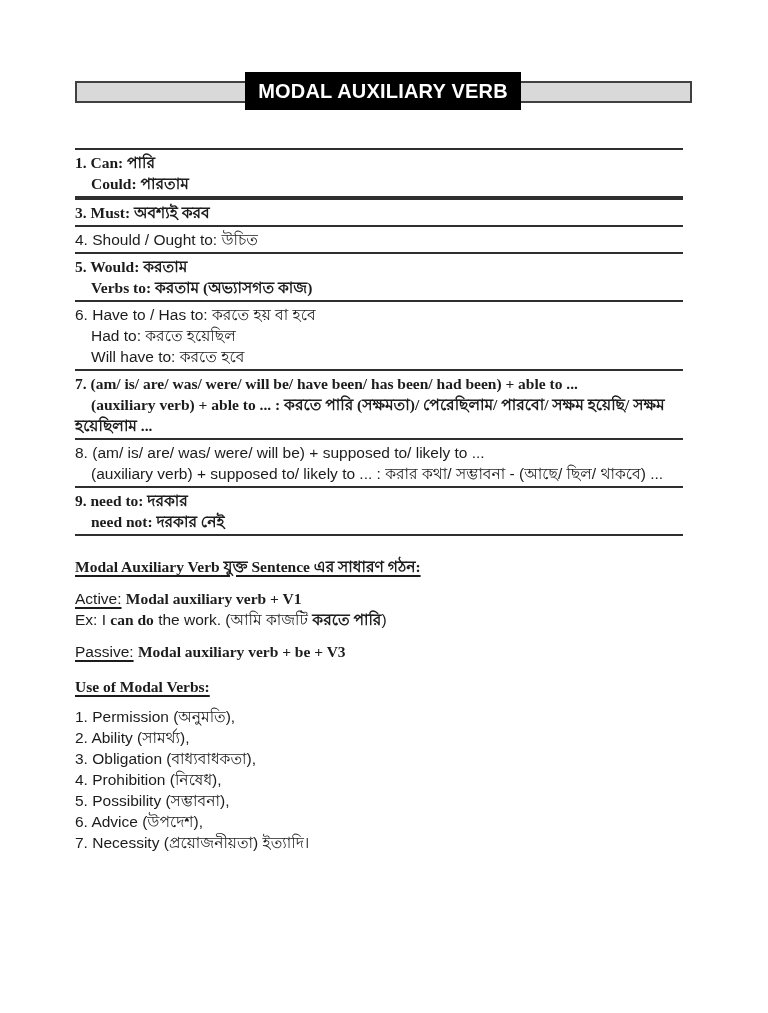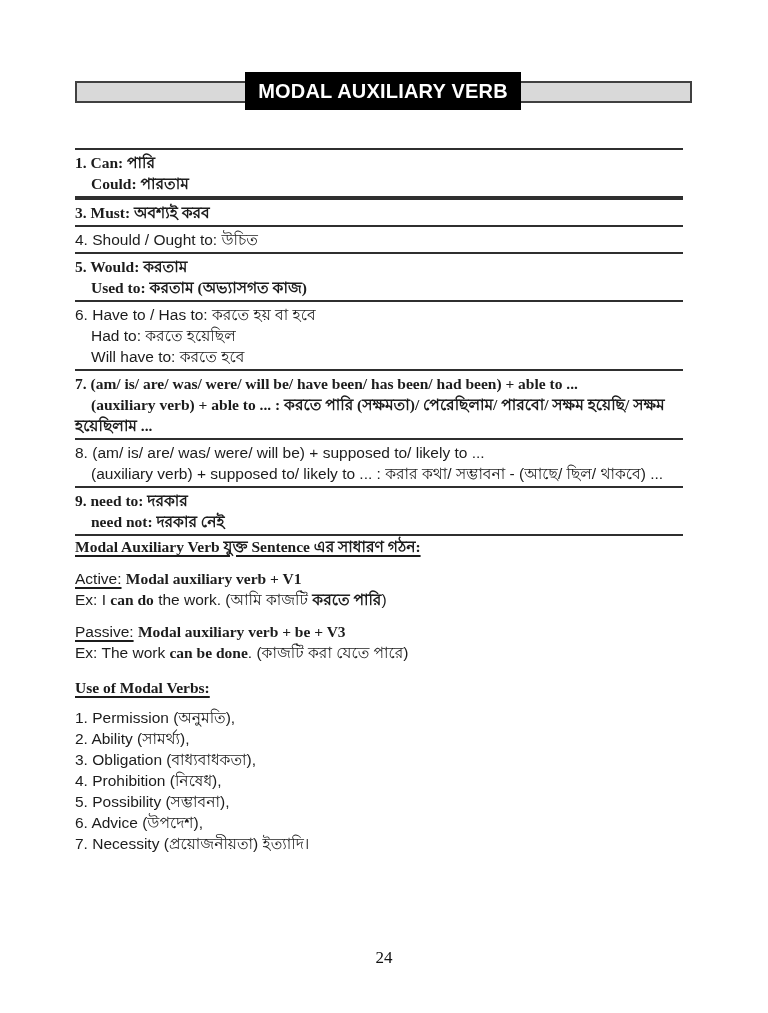--- a/index.html
+++ b/index.html
@@ -16,21 +16,21 @@
   
   .main{position:absolute;left:75px;top:148px;width:608px;font-size:15.5px;line-height:21px;}
   .rule{border-top:2px solid #2f2f2f;height:0;}
   .block{padding:2px 0;}
   .block.b{font-weight:bold;}
   .line{white-space:normal;}
   #defs .line.cont{text-indent:16px;}
   .b{font-weight:bold;font-family:Liberation Serif, serif;}
   .u{text-decoration:underline;text-decoration-thickness:1.5px;text-underline-offset:2.5px;}
 
-  #structure{}
+  #structure{margin-top:20px;}
   #structure .block{padding:0;margin-bottom:11px;}
   #uses{margin-top:14px;}
   #uses .block{padding:0;margin-bottom:0;}
   #uses .block:first-child{margin-bottom:9px;}
 
   .page-number{position:absolute;left:0;top:948px;width:100%;text-align:center;
                font-family:"Liberation Serif","DejaVu Serif",serif;font-size:17px;color:#111;}
 </style>
 </head>
 <body>
@@ -52,21 +52,21 @@
         <div class="block b">
           <div class="line"><span>3. Must: অবশ্যই করব</span></div>
         </div>
         <div class="rule" style="border-top-color: rgb(47, 47, 47);"></div>
         <div class="block">
           <div class="line"><span>4. Should / Ought to: উচিত</span></div>
         </div>
         <div class="rule" style="border-top-color: rgb(47, 47, 47);"></div>
         <div class="block b">
           <div class="line"><span>5. Would: করতাম</span></div>
-          <div class="line cont"><span>Used to: করতাম (অভ্যাসগত কাজ)</span></div>
+          <div class="line cont"><span>Verbs to: করতাম (অভ্যাসগত কাজ)</span></div>
         </div>
         <div class="rule" style="border-top-color: rgb(47, 47, 47);"></div>
         <div class="block">
           <div class="line"><span>6. Have to / Has to: করতে হয় বা হবে</span></div>
           <div class="line cont"><span>Had to: করতে হয়েছিল</span></div>
           <div class="line cont"><span>Will have to: করতে হবে</span></div>
         </div>
         <div class="rule" style="border-top-color: rgb(47, 47, 47);"></div>
         <div class="block b">
           <div class="line"><span>7. (am/ is/ are/ was/ were/ will be/ have been/ has been/ had been) + able to ...</span></div>
@@ -88,21 +88,20 @@
     <div id="structure">
         <div class="block">
           <div class="line"><span class="b u">Modal Auxiliary Verb যুক্ত Sentence এর সাধারণ গঠন:</span></div>
         </div>
         <div class="block">
           <div class="line"><span class="u">Active:</span><span> </span><span class="b">Modal auxiliary verb + V1</span></div>
           <div class="line"><span>Ex: I </span><span class="b">can do</span><span> the work. (আমি কাজটি </span><span class="b">করতে পারি</span><span>)</span></div>
         </div>
         <div class="block">
           <div class="line"><span class="u">Passive:</span><span> </span><span class="b">Modal auxiliary verb + be + V3</span></div>
-          <div class="line"><span>Ex: The work </span><span class="b">can be done</span><span>. (কাজটি করা যেতে পারে)</span></div>
         </div>
       </div>
 
     <div id="uses">
         <div class="block">
           <div class="line"><span class="b u">Use of Modal Verbs:</span></div>
         </div>
         <div class="block">
           <div class="line"><span>1. Permission (অনুমতি),</span></div>
         </div>
@@ -120,14 +119,13 @@
         </div>
         <div class="block">
           <div class="line"><span>6. Advice (উপদেশ),</span></div>
         </div>
         <div class="block">
           <div class="line"><span>7. Necessity (প্রয়োজনীয়তা) ইত্যাদি।</span></div>
         </div>
       </div>
   </div>
 
-  <div class="page-number">24</div>
 </div>
 
 </body></html>

